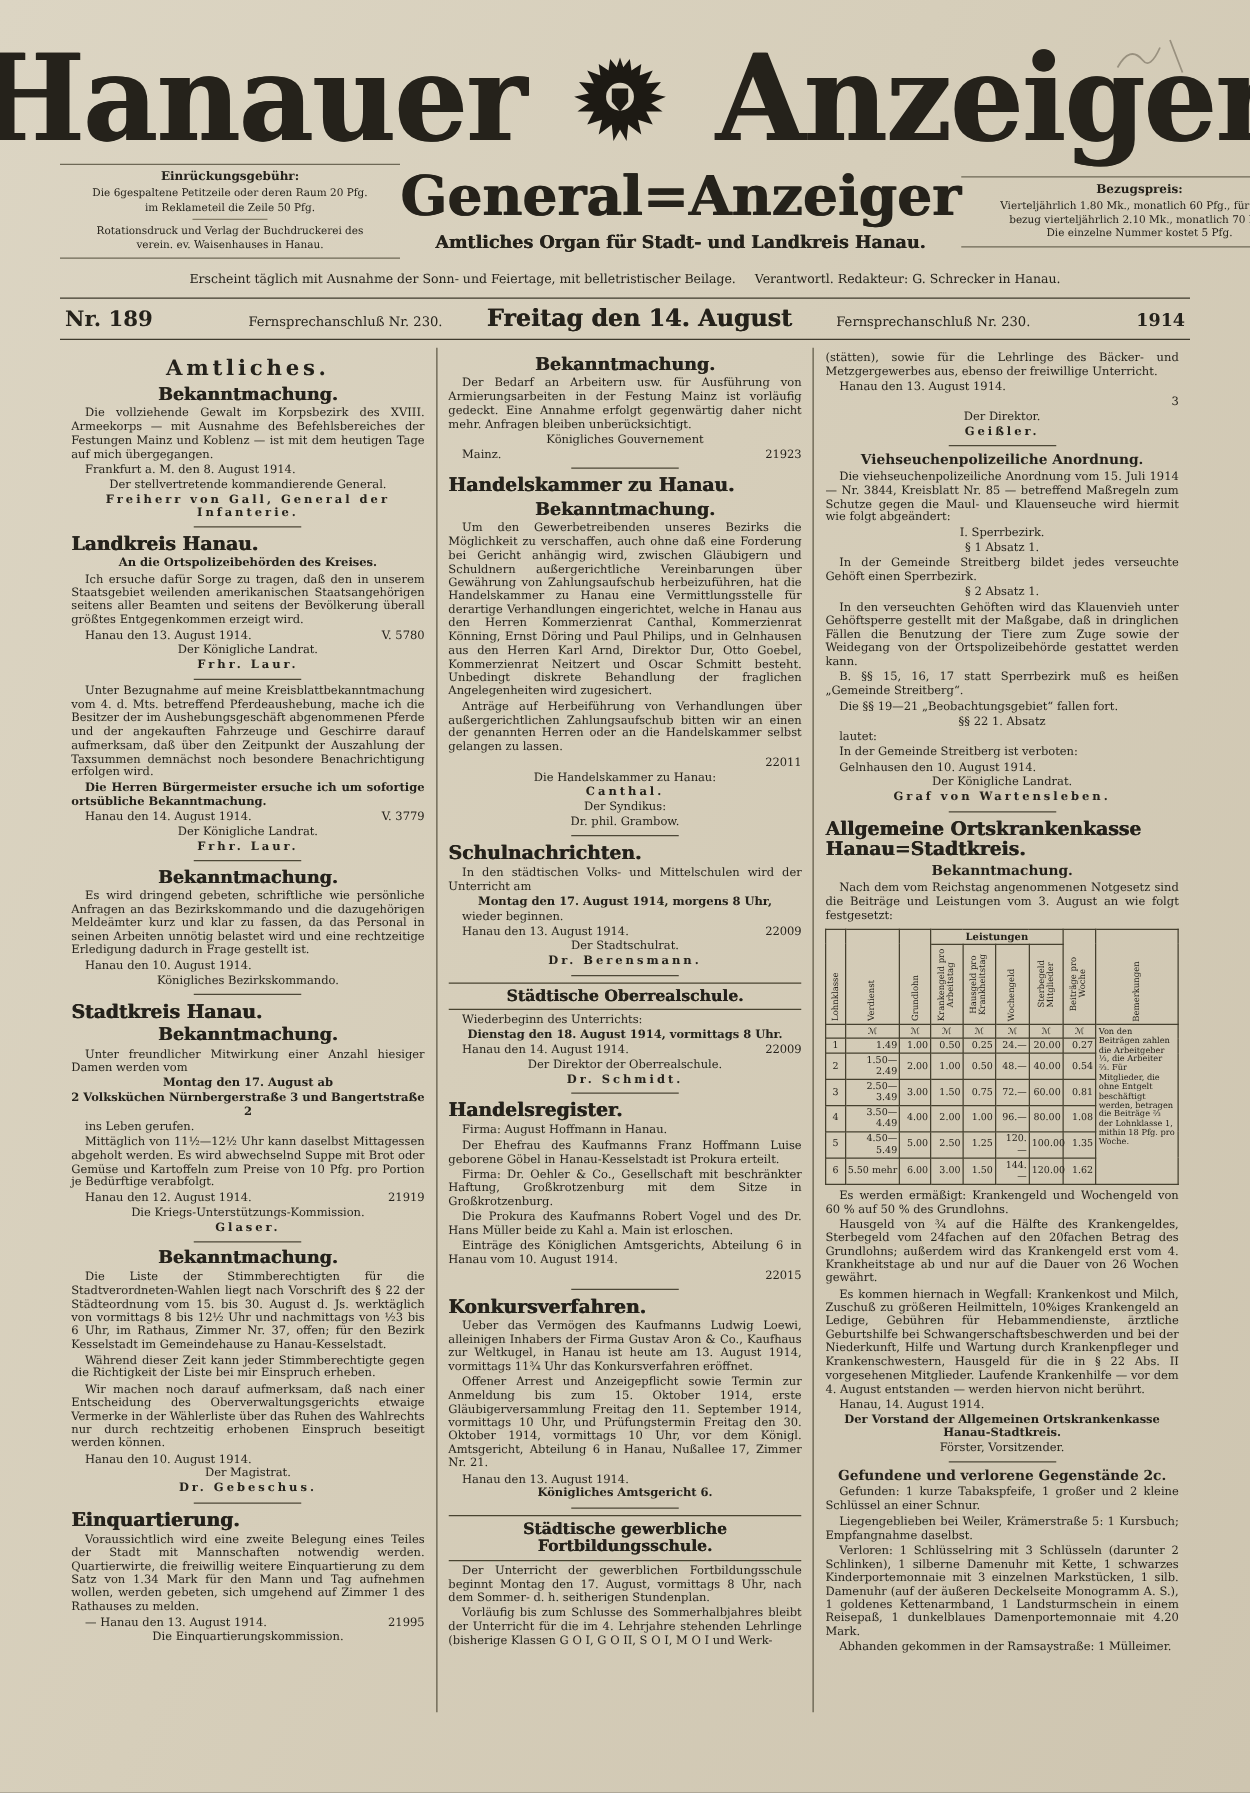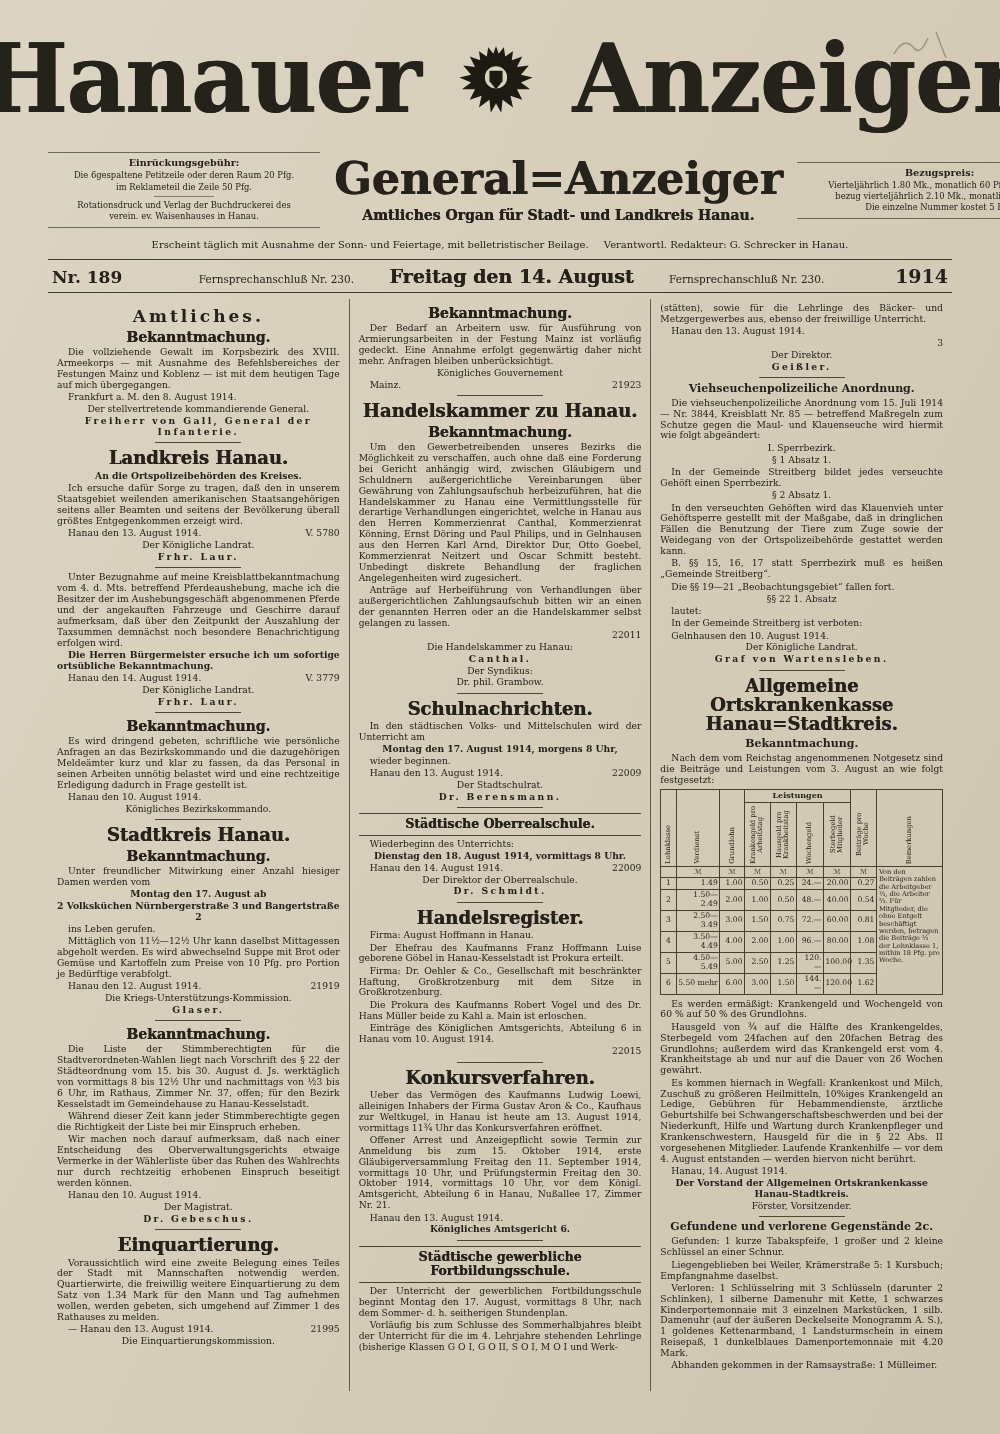--- a/index.html
+++ b/index.html
@@ -8,44 +8,44 @@
   .page{position:relative;width:1000px;height:1434px;margin:0 auto;overflow:hidden;
     background:linear-gradient(115deg,#dcd5c3 0%,#d6ceba 45%,#cec5b0 100%);color:#25221b;}
   .inner{padding:24px 48px 0;}
   .scan-mark{position:absolute;top:24px;right:44px;opacity:.65;}
 
   
   .title-row{display:flex;align-items:center;justify-content:center;gap:33px;margin-top:12px;}
   .title-word{font-size:92px;font-weight:bold;line-height:.95;letter-spacing:-1px;
     transform:scaleY(1.04);text-shadow:1px 0 0 currentColor;white-space:nowrap;}
   .crest svg{display:block;}
-  .mast-grid{display:grid;grid-template-columns:272px 1fr 286px;column-gap:14px;align-items:center;margin-top:29px;}
+  .mast-grid{display:grid;grid-template-columns:272px 1fr 286px;align-items:center;margin-top:8px;}
   .mast-box{font-size:8.4px;line-height:1.35;text-align:center;border-top:1px solid #6e6856;border-bottom:1px solid #6e6856;padding:4px 2px;}
   .bx-head{font-weight:bold;font-size:9.6px;}
   .bx-div{width:60px;border-top:1px solid #847c66;margin:3px auto;}
   .mast-center{text-align:center;}
   .general{font-size:44px;font-weight:bold;line-height:1;text-shadow:.8px 0 0 currentColor;}
   .organ{font-size:14px;font-weight:bold;margin-top:6px;text-shadow:.4px 0 0 currentColor;}
   .publish-row{text-align:center;font-size:10px;margin-top:11px;}
   .publish-row span{margin:0 6px;}
 
   
   .dateline{display:flex;align-items:baseline;margin-top:9px;border-top:1.6px solid #3e3a2d;border-bottom:1.6px solid #3e3a2d;padding:5px 4px;}
   .dl-issue{font-size:17px;font-weight:bold;width:115px;}
   .dl-phone{font-size:10.5px;flex:1;text-align:center;}
   .dl-date{font-size:19px;font-weight:bold;text-align:center;flex:1.15;text-shadow:.4px 0 0 currentColor;}
-  .dl-year{font-size:19px;font-weight:bold;width:92px;text-align:right;}
+  .dl-year{font-size:14px;font-weight:bold;width:92px;text-align:right;}
 
   
   .columns{display:flex;margin-top:6px;height:1092px;overflow:hidden;}
   .col{flex:1;padding:3px 9px 0;overflow:hidden;font-size:9.2px;line-height:1.18;}
   .col + .col{border-left:1px solid #5f5947;}
 
   .blk-amtl{font-size:17px;font-weight:bold;letter-spacing:3px;text-align:center;margin:4px 0 2px;}
-  .blk-sect{font-size:18px;font-weight:bold;text-align:center;margin:5px 0 3px;line-height:1.08;text-shadow:.5px 0 0 currentColor;}
+  .blk-sect{font-size:15px;font-weight:bold;margin:5px 0 3px;line-height:1.08;text-shadow:.5px 0 0 currentColor;}
   .blk-h2{font-size:14px;font-weight:bold;text-align:center;margin:3px 0 2px;text-shadow:.4px 0 0 currentColor;}
   .blk-h3{font-size:11px;font-weight:bold;text-align:center;margin:4px 0 2px;}
   .blk-boxed{font-size:12.5px;font-weight:bold;text-align:center;margin:5px 0 3px;padding:3px 0;
     border-top:1.2px solid #484330;border-bottom:1.2px solid #484330;text-shadow:.3px 0 0 currentColor;}
   .blk-p{margin:1.5px 0;text-indent:11px;text-align:justify;}
   .blk-p0{margin:1.5px 0;text-align:justify;}
   .blk-bold{font-weight:bold;}
   .blk-c{text-align:center;margin:1px 0;}
   .blk-sp{letter-spacing:2.4px;font-weight:bold;text-align:center;margin:1px 0;}
   .blk-l{margin:1px 0;text-indent:11px;}

